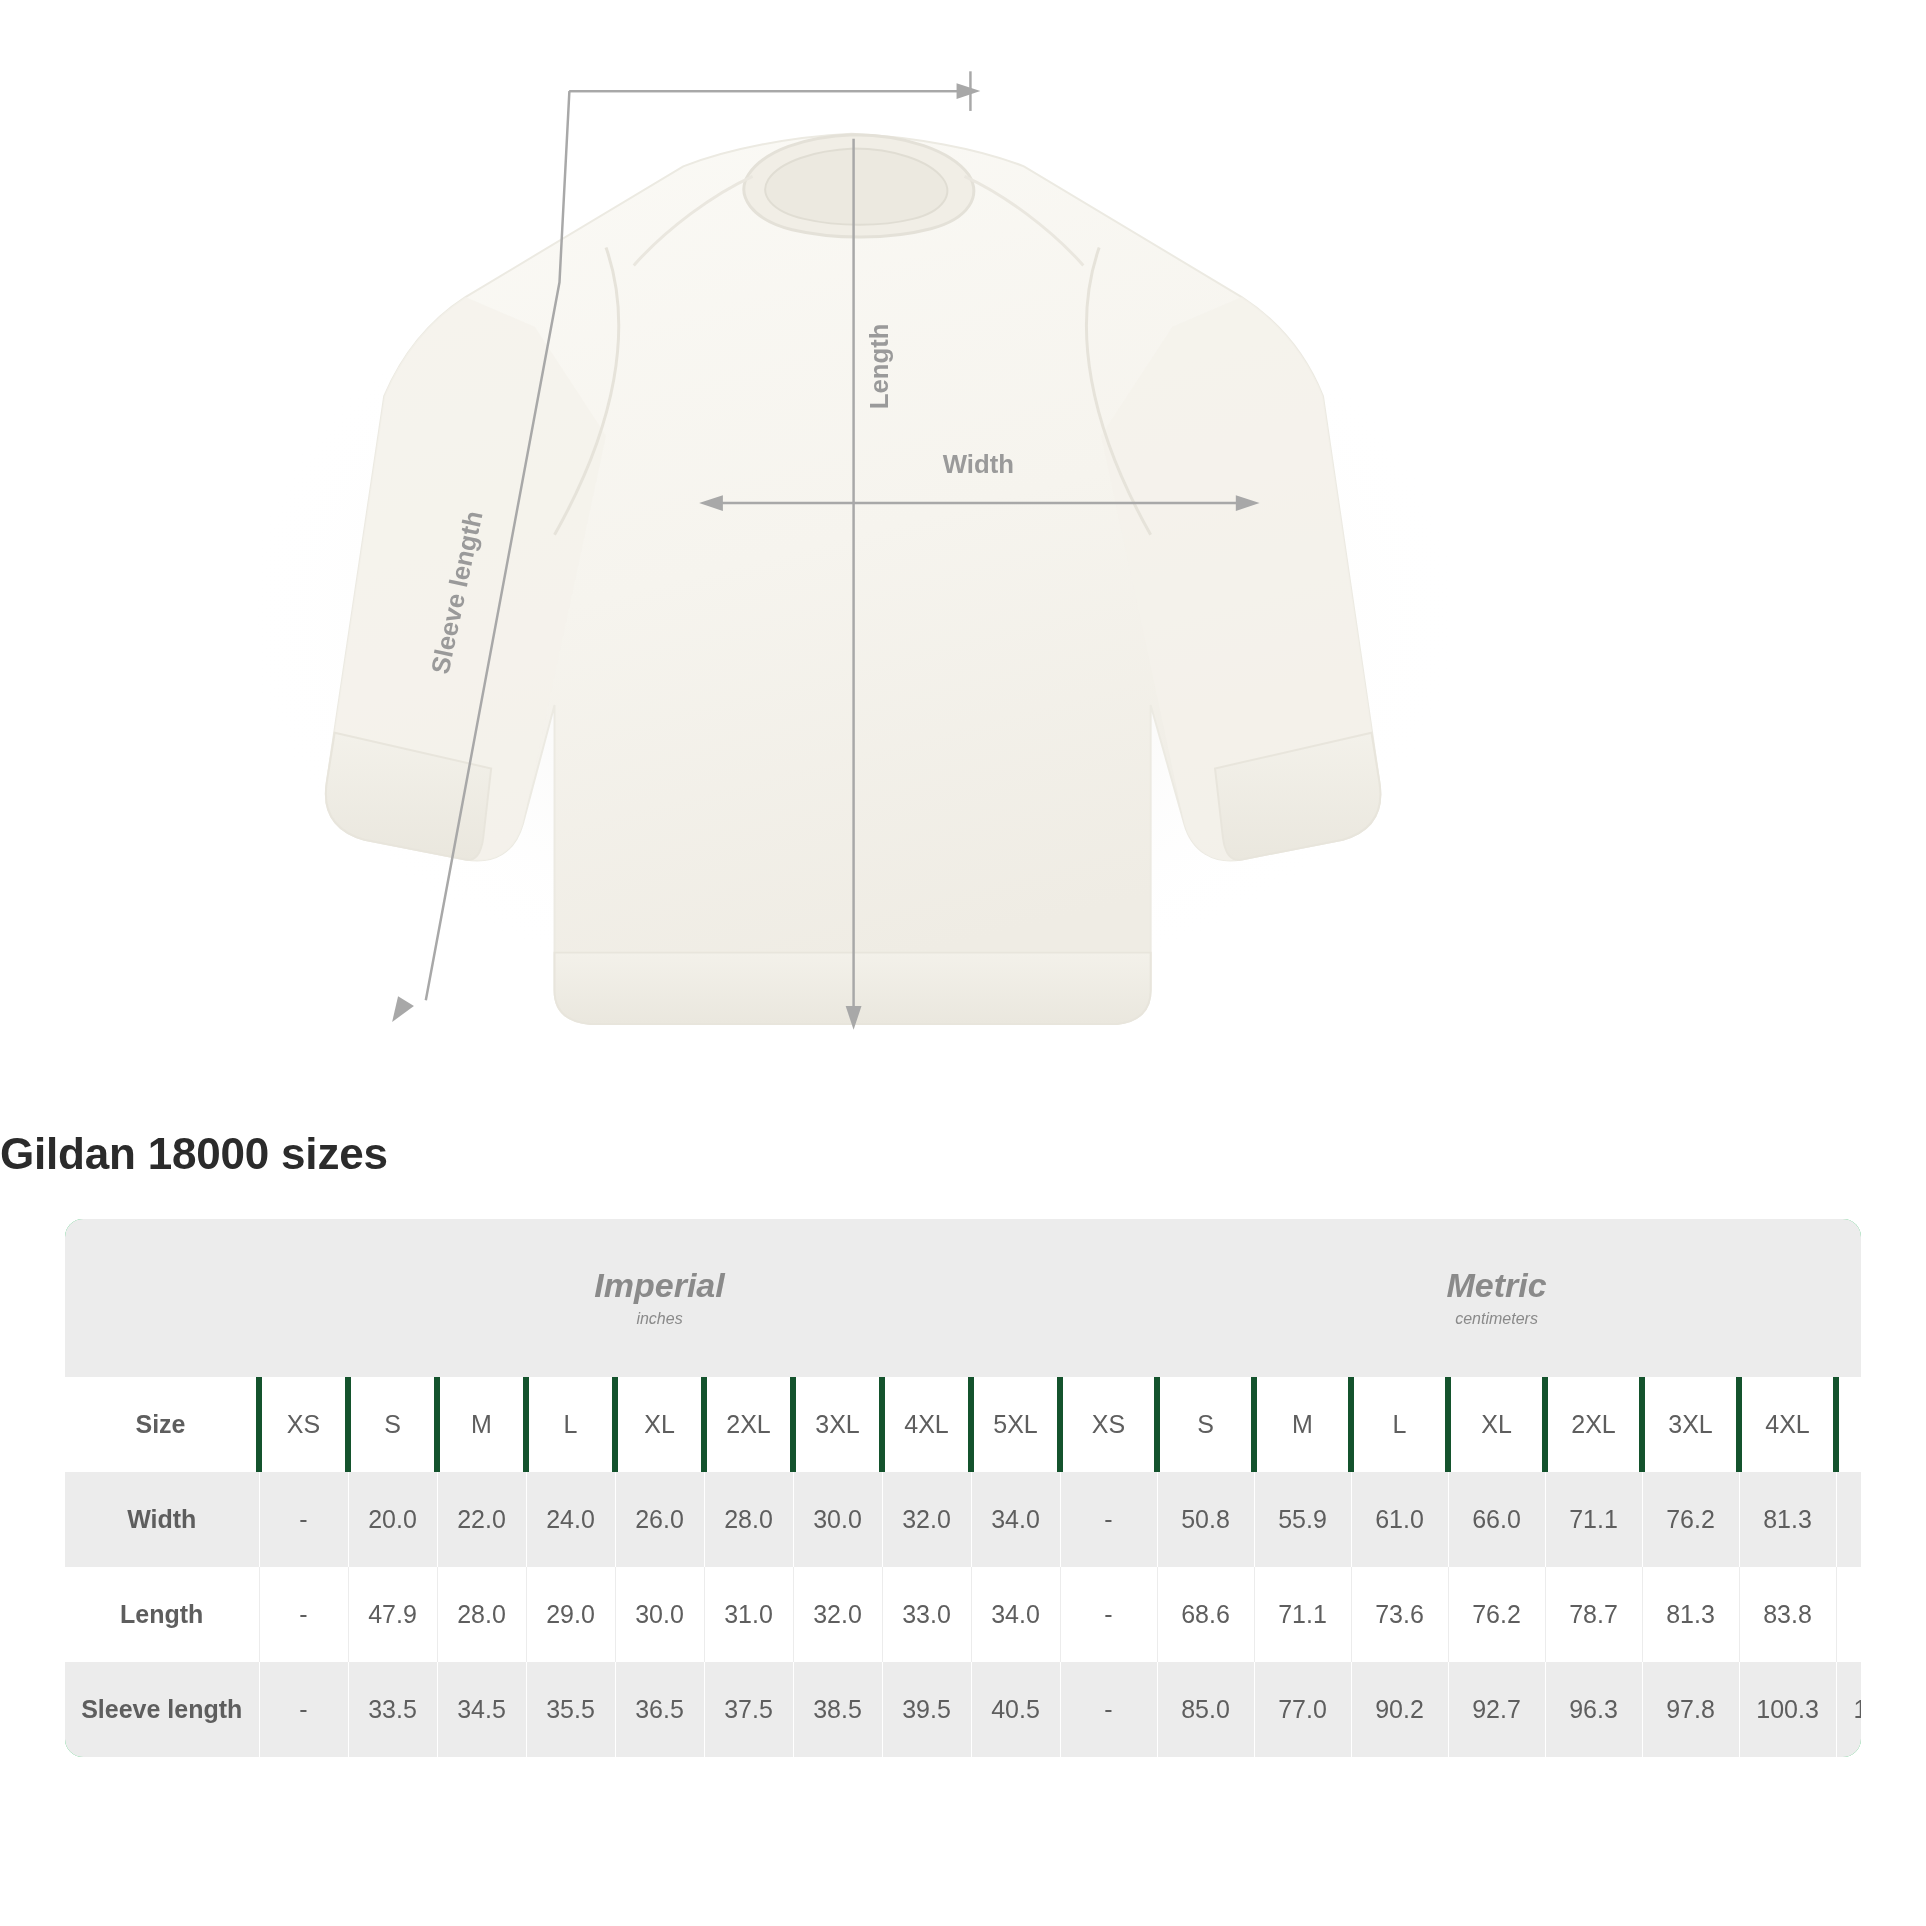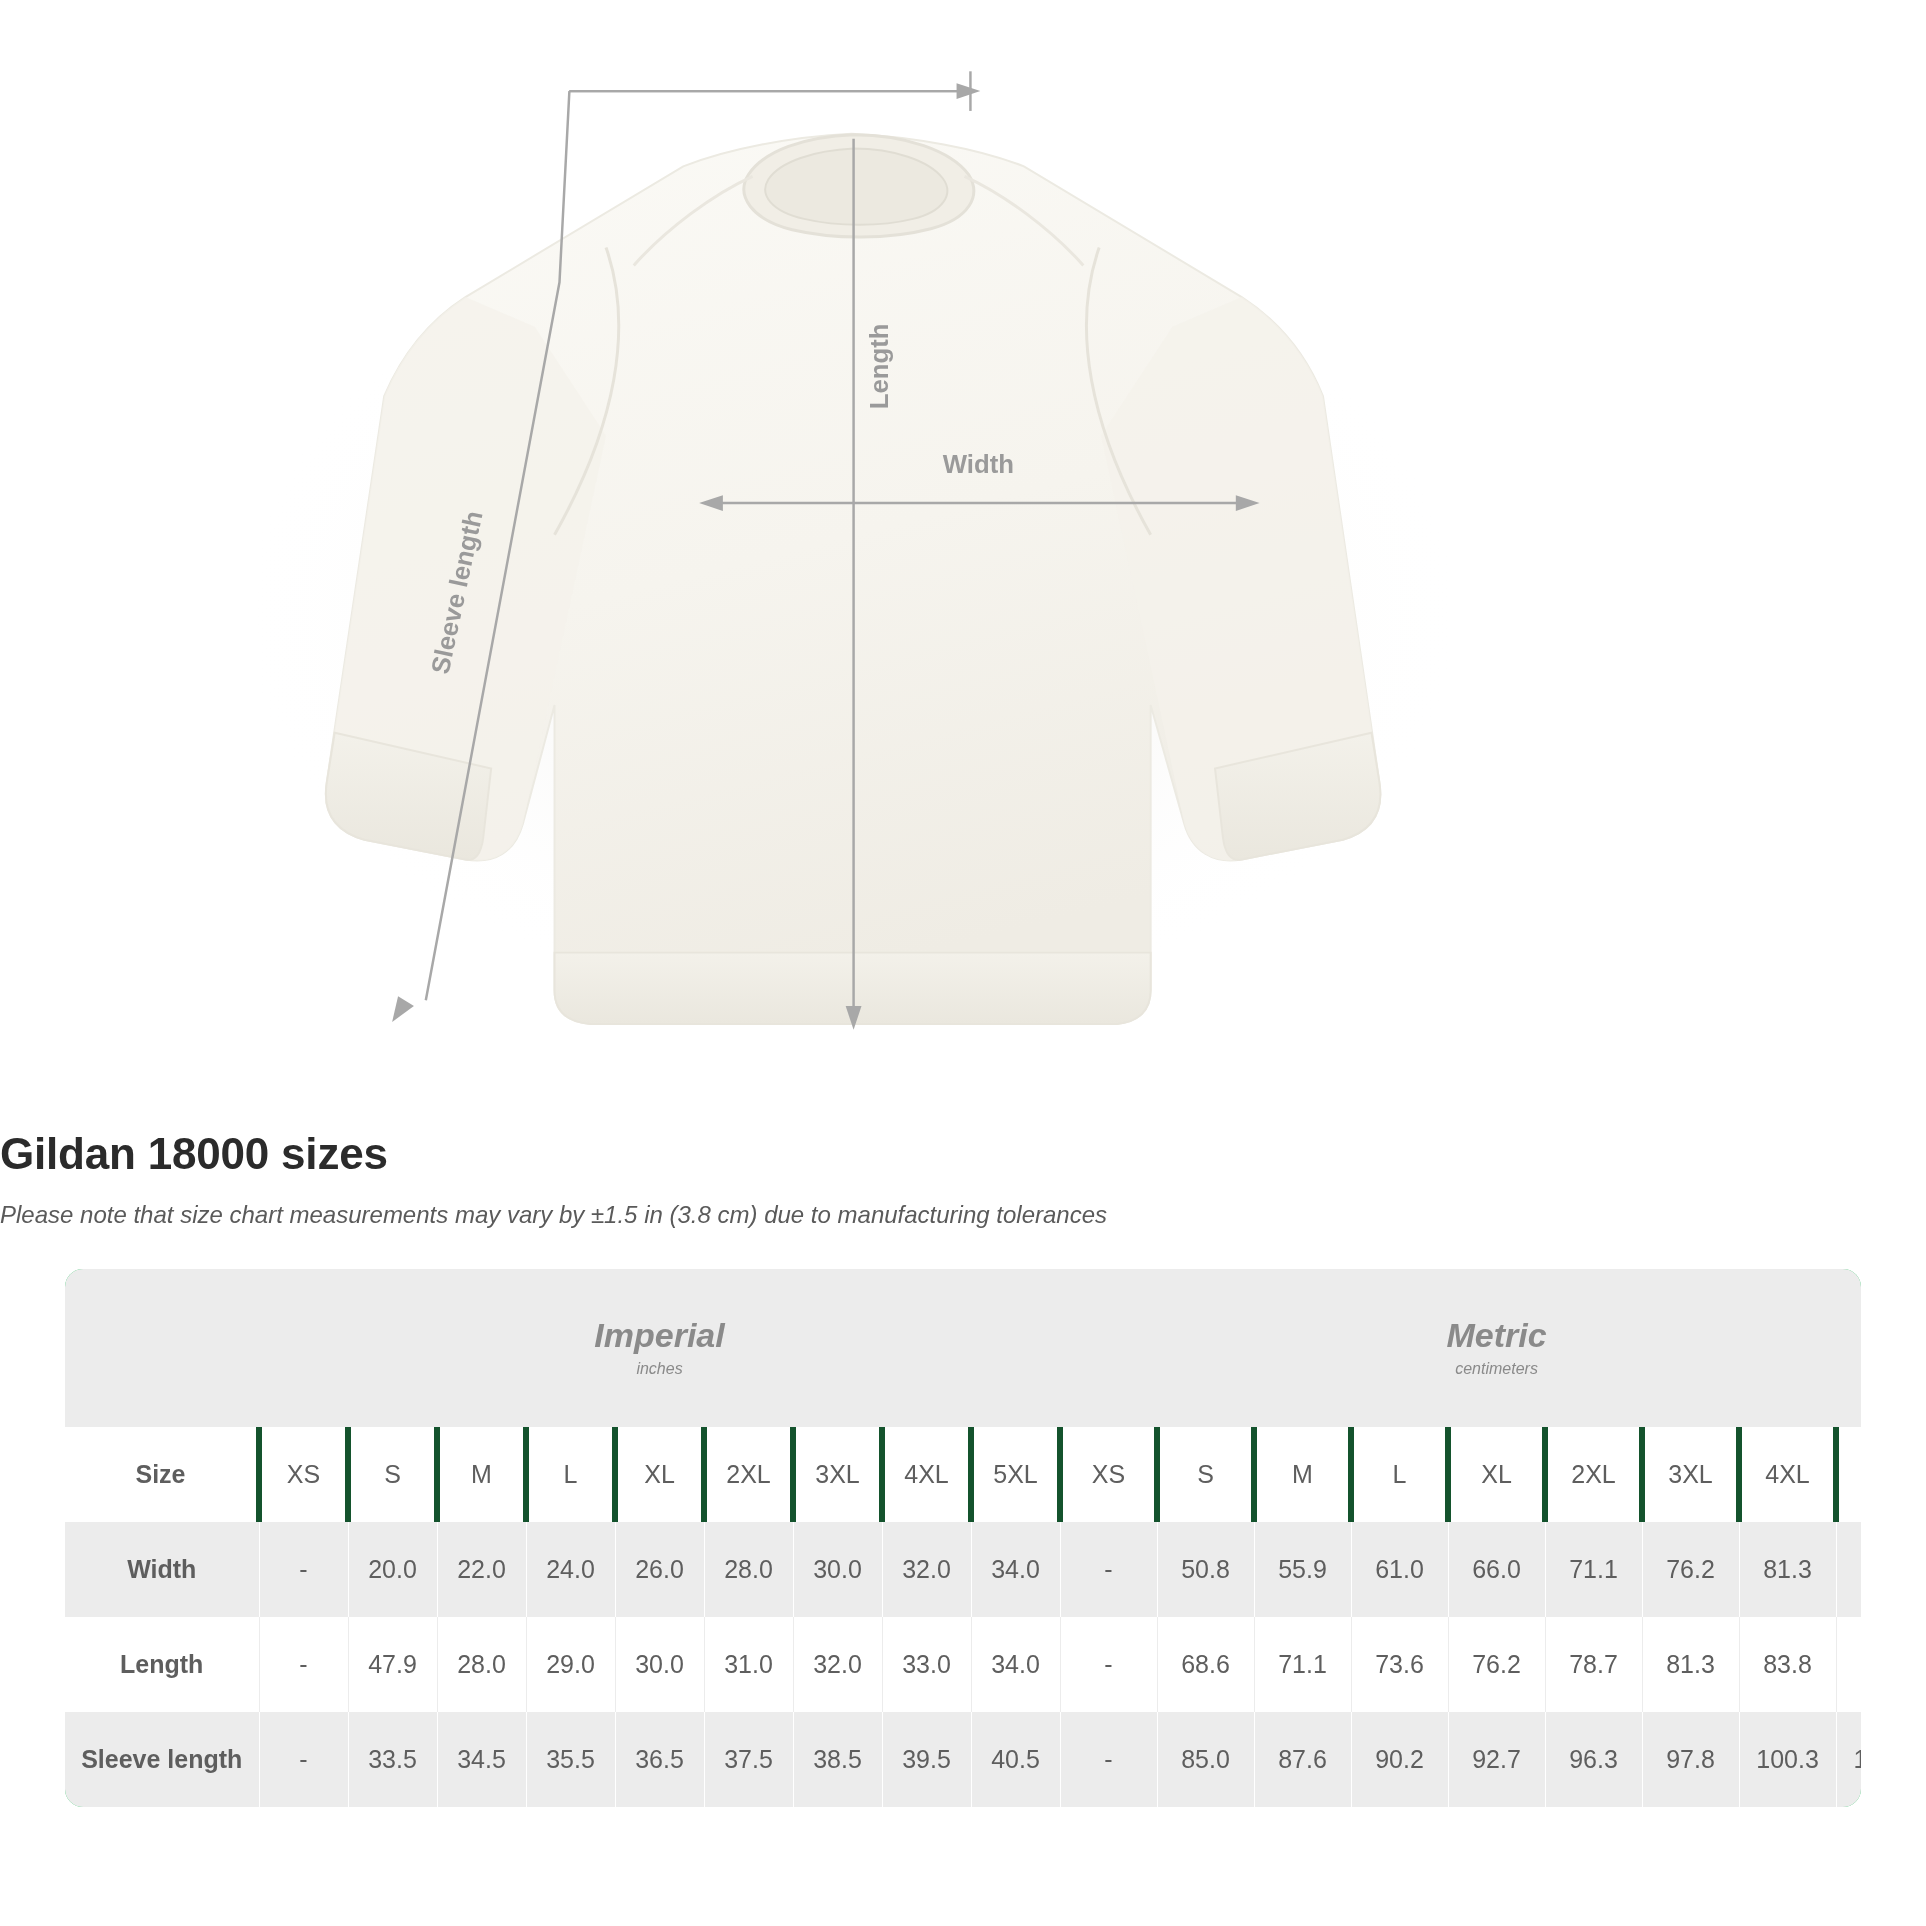--- a/index.html
+++ b/index.html
@@ -222,21 +222,20 @@
     <text x="897" y="370" transform="rotate(-90 897 370)" text-anchor="middle" font-family="Liberation Sans, sans-serif" font-size="26" font-weight="bold" fill="#9a9a9a">Length</text>
 
     <text x="988" y="478" text-anchor="middle" font-family="Liberation Sans, sans-serif" font-size="26" font-weight="bold" fill="#9a9a9a">Width</text>
 
     <text x="470" y="600" transform="rotate(-78 470 600)" text-anchor="middle" font-family="Liberation Sans, sans-serif" font-size="26" font-weight="bold" fill="#9a9a9a">Sleeve length</text>
   </svg>
 </div>
 
 <div id="title-block">
   <div id="chart-title">Gildan 18000 sizes</div>
-  <div id="chart-note">Please note that size chart measurements may vary by ±1.5 in (3.8 cm) due to manufacturing tolerances</div>
 </div>
 
 <div id="table-wrap">
   <table class="size-table">
     <colgroup>
       <col style="width:194px">
       <col span="9" style="width:89px">
       <col span="9" style="width:97px">
     </colgroup>
     <tbody>
@@ -324,21 +323,21 @@
         <td class="cellsep">33.5</td>
         <td class="cellsep">34.5</td>
         <td class="cellsep">35.5</td>
         <td class="cellsep">36.5</td>
         <td class="cellsep">37.5</td>
         <td class="cellsep">38.5</td>
         <td class="cellsep">39.5</td>
         <td class="cellsep">40.5</td>
         <td class="cellsep">-</td>
         <td class="cellsep">85.0</td>
-        <td class="cellsep">87.6</td>
+        <td class="cellsep">77.0</td>
         <td class="cellsep">90.2</td>
         <td class="cellsep">92.7</td>
         <td class="cellsep">96.3</td>
         <td class="cellsep">97.8</td>
         <td class="cellsep">100.3</td>
         <td class="cellsep">102.9</td>
       </tr>
     </tbody>
   </table>
 </div>

